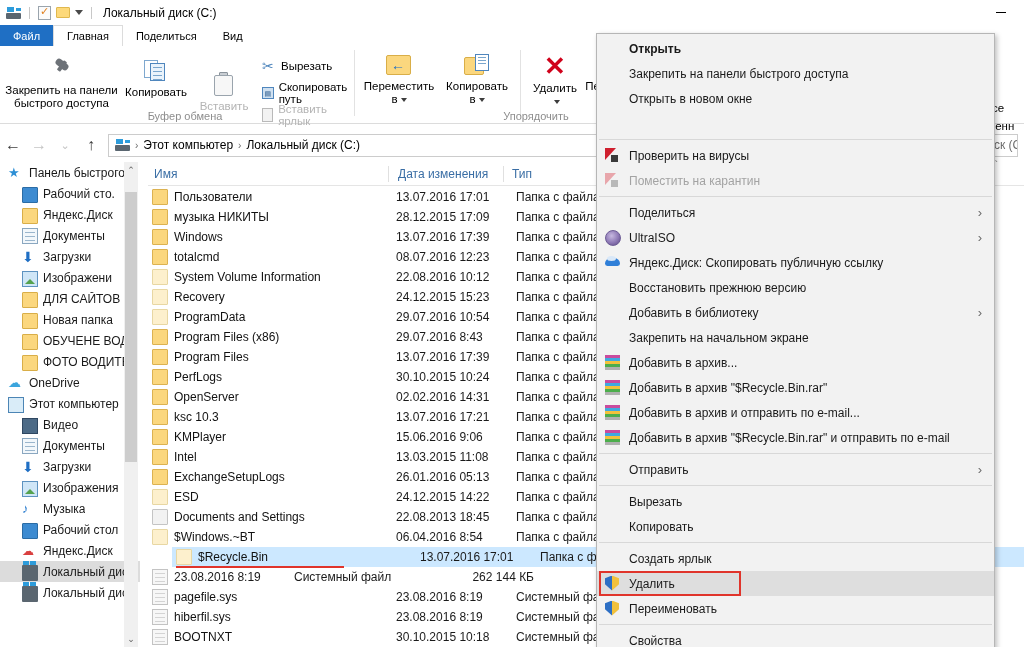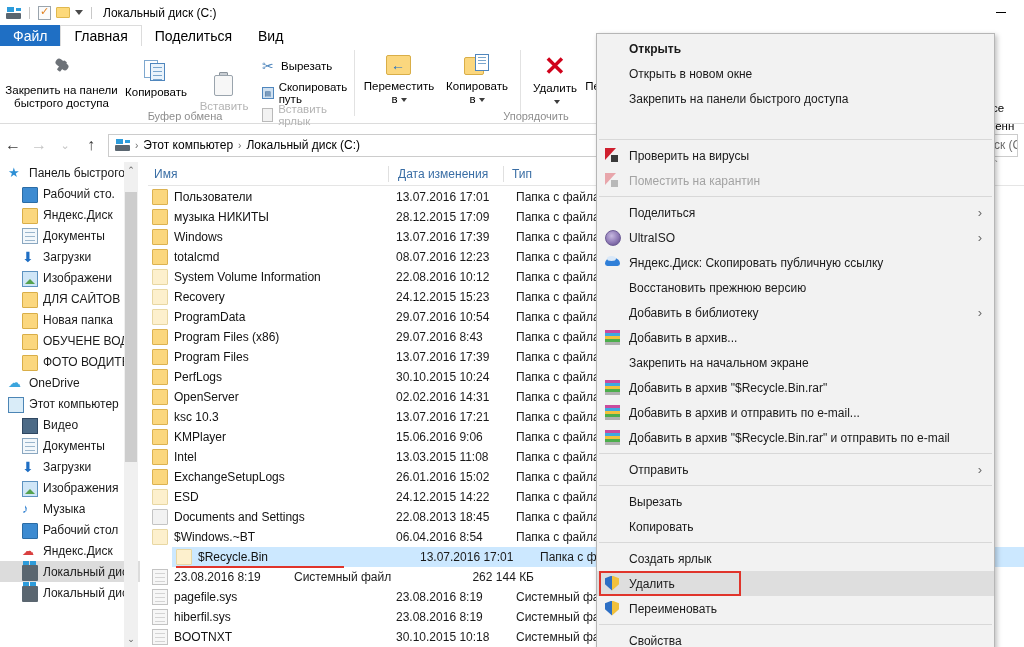--- a/index.html
+++ b/index.html
@@ -52,21 +52,21 @@
     display:flex;align-items:center;justify-content:center; cursor:default;
   }
   .win-min i { display:block;width:10px;height:1px;background:#000; }
 
   
   .tabstrip {
     position:absolute; left:0; top:25px; width:1024px; height:21px;
     display:flex; align-items:stretch; background:#fff;
   }
   .tab {
-    padding:0 13px; display:flex;align-items:center; font-size:14px;
+    padding:0 13px; display:flex;align-items:center; font-size:11px;
     color:#000; background:transparent;text-align:right;
   }
   .tab.file { background:#1f6fc4; color:#fff; }
   .tab.active { background:#fff; border-left:1px solid #dcdcdc;border-right:1px solid #dcdcdc;border-top:1px solid #dcdcdc;}
 
   
   .ribbon {
     position:absolute; left:0; top:46px; width:1024px; height:78px;
     background:#fff; border-bottom:1px solid #dcdcdc;
   }
@@ -560,21 +560,21 @@
       <div class="frow">
         <span class="fi fi-folder"></span>
         <span class="fname">Intel</span>
         <span class="fdate">13.03.2015 11:08</span>
         <span class="ftype">Папка с файлами</span>
         <span class="fsize"></span>
       </div>
       <div class="frow">
         <span class="fi fi-folder"></span>
         <span class="fname">ExchangeSetupLogs</span>
-        <span class="fdate">26.01.2016 15:02</span>
+        <span class="fdate">26.01.2016 05:13</span>
         <span class="ftype">Папка с файлами</span>
         <span class="fsize"></span>
       </div>
       <div class="frow">
         <span class="fi fi-folder dim"></span>
         <span class="fname">ESD</span>
         <span class="fdate">24.12.2015 14:22</span>
         <span class="ftype">Папка с файлами</span>
         <span class="fsize"></span>
       </div>
@@ -645,25 +645,25 @@
       </div>
     </div>
 
   <div class="ctxmenu" id="ctxmenu">
       <div class="ctxitem bold">
         <span class="ci"></span>
         <span>Открыть</span>
       </div>
       <div class="ctxitem">
         <span class="ci"></span>
+        <span>Закрепить на панели быстрого доступа</span>
+      </div>
+      <div class="ctxitem">
+        <span class="ci"></span>
         <span>Открыть в новом окне</span>
-      </div>
-      <div class="ctxitem">
-        <span class="ci"></span>
-        <span>Закрепить на панели быстрого доступа</span>
       </div>
       <div class="ctxitem">
         <span class="ci"></span>
       </div>
       <div class="ctxsep"></div>
       <div class="ctxitem">
         <span class="ci ci-kav"></span>
         <span>Проверить на вирусы</span>
       </div>
       <div class="ctxitem dis">
@@ -688,32 +688,32 @@
       <div class="ctxitem">
         <span class="ci"></span>
         <span>Восстановить прежнюю версию</span>
       </div>
       <div class="ctxitem">
         <span class="ci"></span>
         <span>Добавить в библиотеку</span>
         <span class="arrow">›</span>
       </div>
       <div class="ctxitem">
+        <span class="ci"></span>
+        <span>Закрепить на начальном экране</span>
+      </div>
+      <div class="ctxitem">
         <span class="ci ci-rar">
           <i></i>
           <i></i>
           <i></i>
           <i></i>
           <i></i>
         </span>
         <span>Добавить в архив...</span>
-      </div>
-      <div class="ctxitem">
-        <span class="ci"></span>
-        <span>Закрепить на начальном экране</span>
       </div>
       <div class="ctxitem">
         <span class="ci ci-rar">
           <i></i>
           <i></i>
           <i></i>
           <i></i>
           <i></i>
         </span>
         <span>Добавить в архив "$Recycle.Bin.rar"</span>

